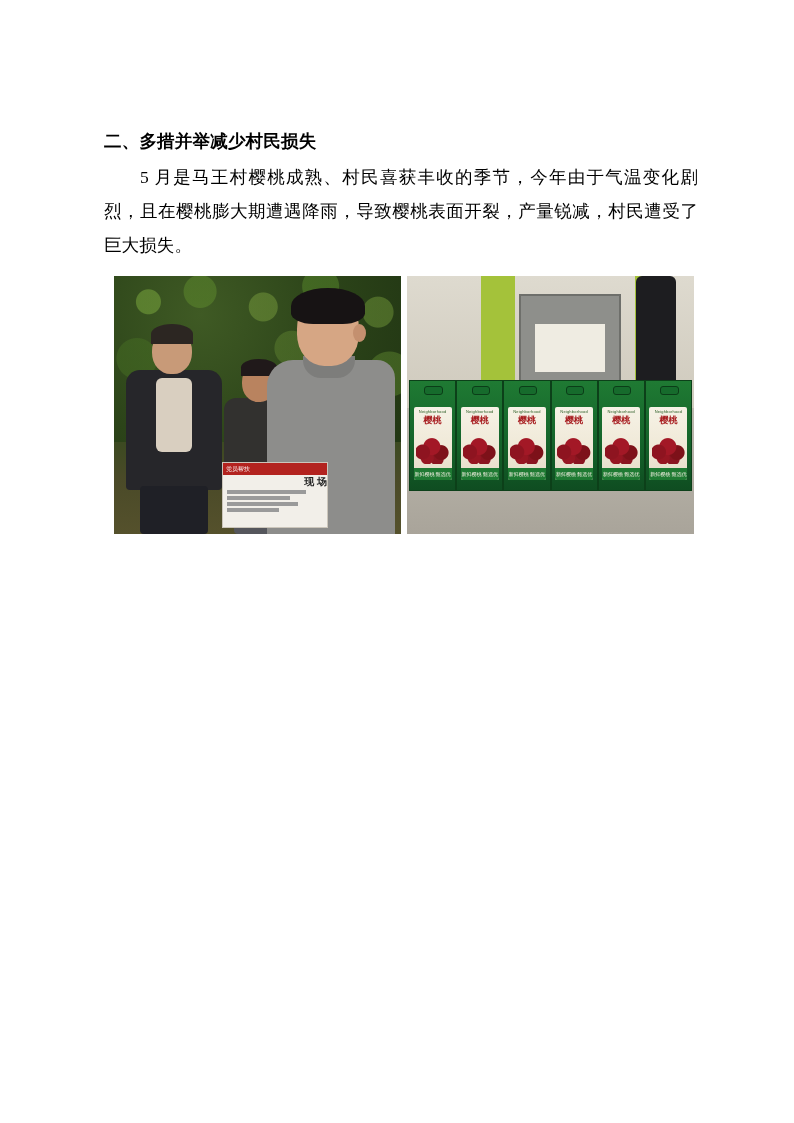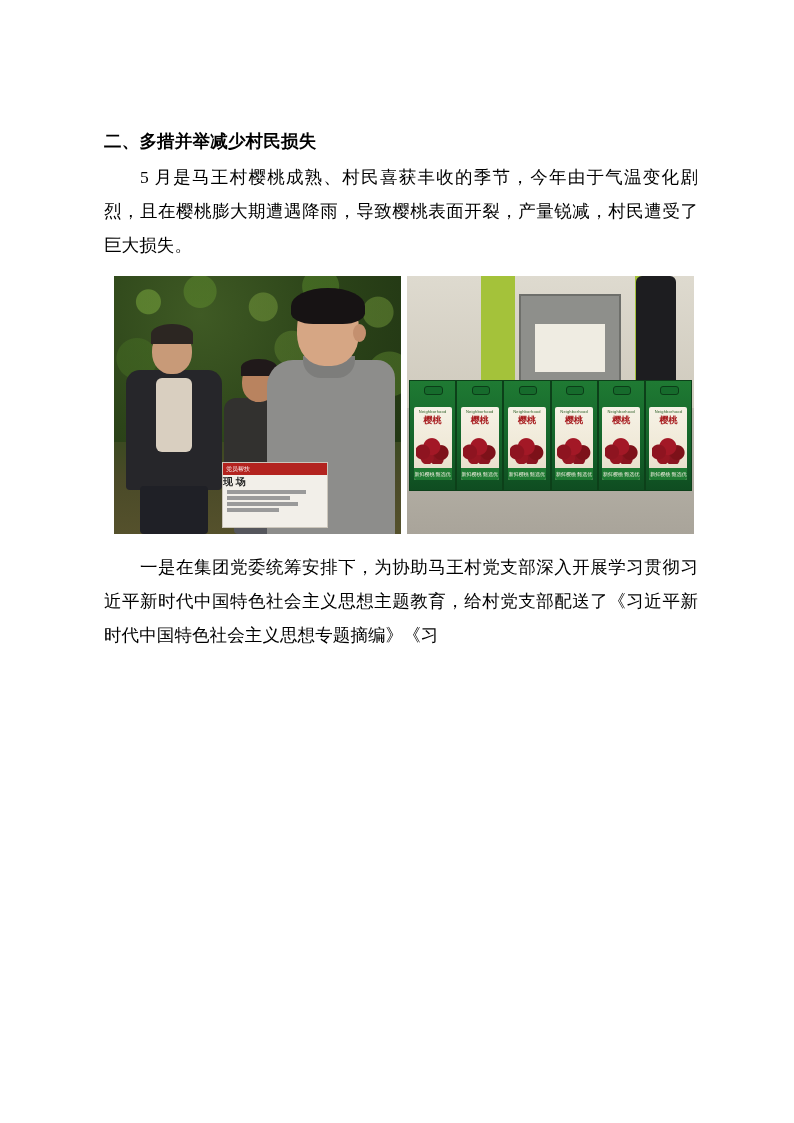--- a/index.html
+++ b/index.html
@@ -229,21 +229,21 @@
     color: #fff;
     font-size: 6px;
     line-height: 12px;
     padding-left: 3px;
     font-family: "Liberation Sans", sans-serif;
   }
   .p1-sign .sign-title {
     font-size: 10px;
     font-weight: bold;
     color: #222;
-    text-align: left;
+    text-align: right;
     line-height: 14px;
     font-family: "Liberation Sans", sans-serif;
   }
   .p1-sign .sign-lines {
     padding: 1px 4px 0 4px;
   }
   .p1-sign .sign-lines i {
     display: block;
     height: 4px;
     margin-bottom: 2px;
@@ -507,16 +507,15 @@
                   <span>新鲜樱桃 甄选优品</span>
                 </div>
             </div>
           </div>
         </div>
       </div>
 
     </div>
 
 
-    <p class="body-text">一是在集团党委统筹安排下，为协助马王村党支部深入开展学习贯彻习近平新时代中国特色社会主义思想主题教育，给村党支部配送了《习近平新时代中国特色社会主义思想专题摘编》《习</p>
 
   </div>
 </div>
 
 </body></html>

